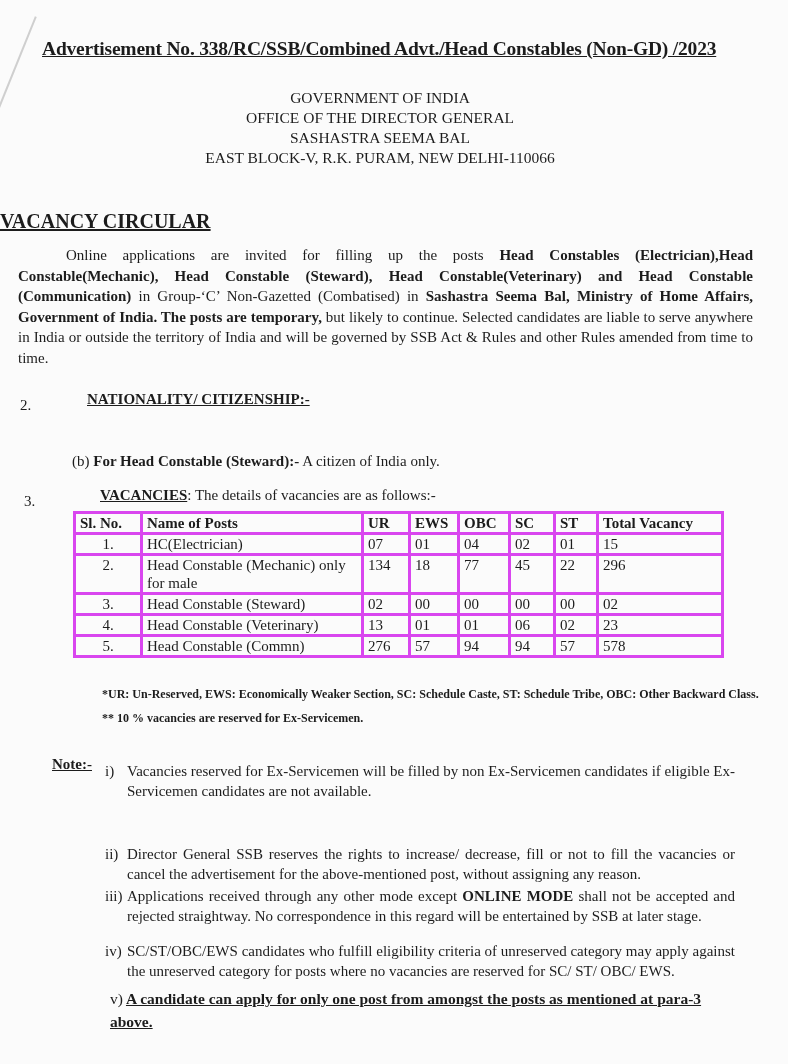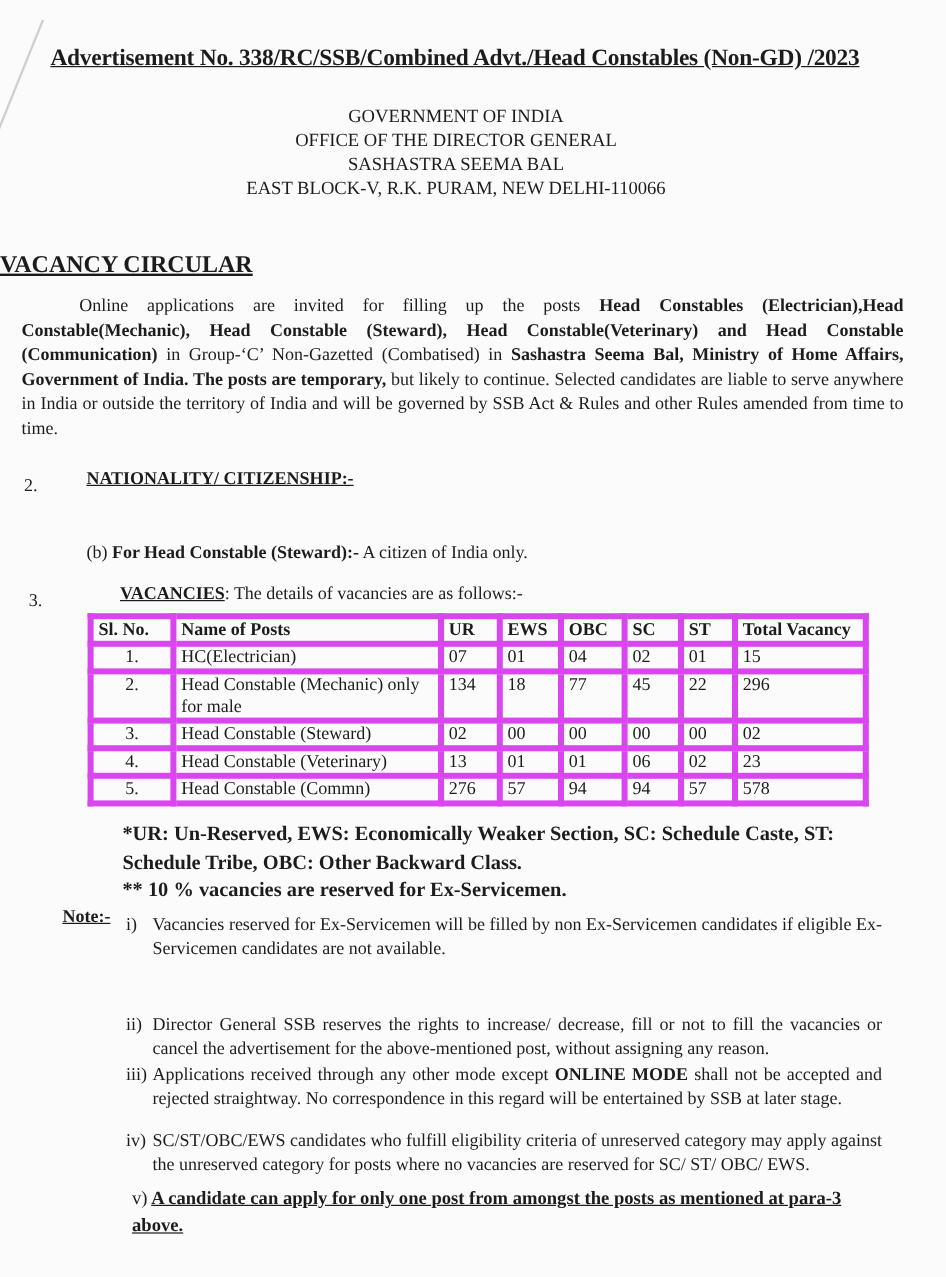--- a/index.html
+++ b/index.html
@@ -28,35 +28,35 @@
     position: absolute; left: 0; top: 210px; width: 760px; 
     font-size: 20px; font-weight: bold; text-decoration: underline;
   }
   .intro {
     position: absolute; left: 18px; top: 245px; width: 735px;
     font-size: 15px; line-height: 20.5px; text-align: justify;
   }
   .intro .indent { display: inline-block; width: 48px; }
   .sec { position: absolute; font-size: 15px; }
   .sec-num { position: absolute; }
-  .sec-head { position: absolute; font-weight: bold; text-decoration: underline; white-space: nowrap; }
+  .sec-head { position: absolute; font-weight: bold; text-decoration: underline; white-space: nowrap; margin-left: 15px; }
   .sub { position: absolute; font-size: 15px; line-height: 19px; }
   b { font-weight: bold; }
   table.vac {
     position: absolute; left: 73px; top: 511px; width: 651px;
     border-collapse: collapse; font-size: 15px;
   }
   table.vac th, table.vac td {
-    border: 5px solid #d946ef; padding: 0 4px; line-height: 18px; vertical-align: top; text-align: left;
+    border: 3px solid #d946ef; padding: 0 4px; line-height: 18px; vertical-align: top; text-align: left;
   }
   table.vac th { font-weight: bold; }
   table.vac td.sl { text-align: center; }
   .legend {
     position: absolute; left: 102px; top: 683px; width: 660px;
-    font-size: 17px; font-weight: bold; line-height: 23.5px;
+    font-size: 12px; font-weight: bold; line-height: 23.5px;
   }
   .note-label {
     position: absolute; left: 52px; top: 756px; font-size: 15px;
     text-decoration: underline; font-weight: bold;
   }
   .notes { position: absolute; left: 105px; top: 762px; width: 630px; font-size: 15px; line-height: 19.5px; }
   .note { position: relative; padding-left: 22px; text-align: justify; margin-bottom: 0; }
   .note .n { position: absolute; left: 0; top: 0; }
   .note-v { position: absolute; left: 110px; top: 987px; width: 625px; font-size: 15.5px; line-height: 23px; font-weight: bold; }
   .note-v .u { text-decoration: underline; }

